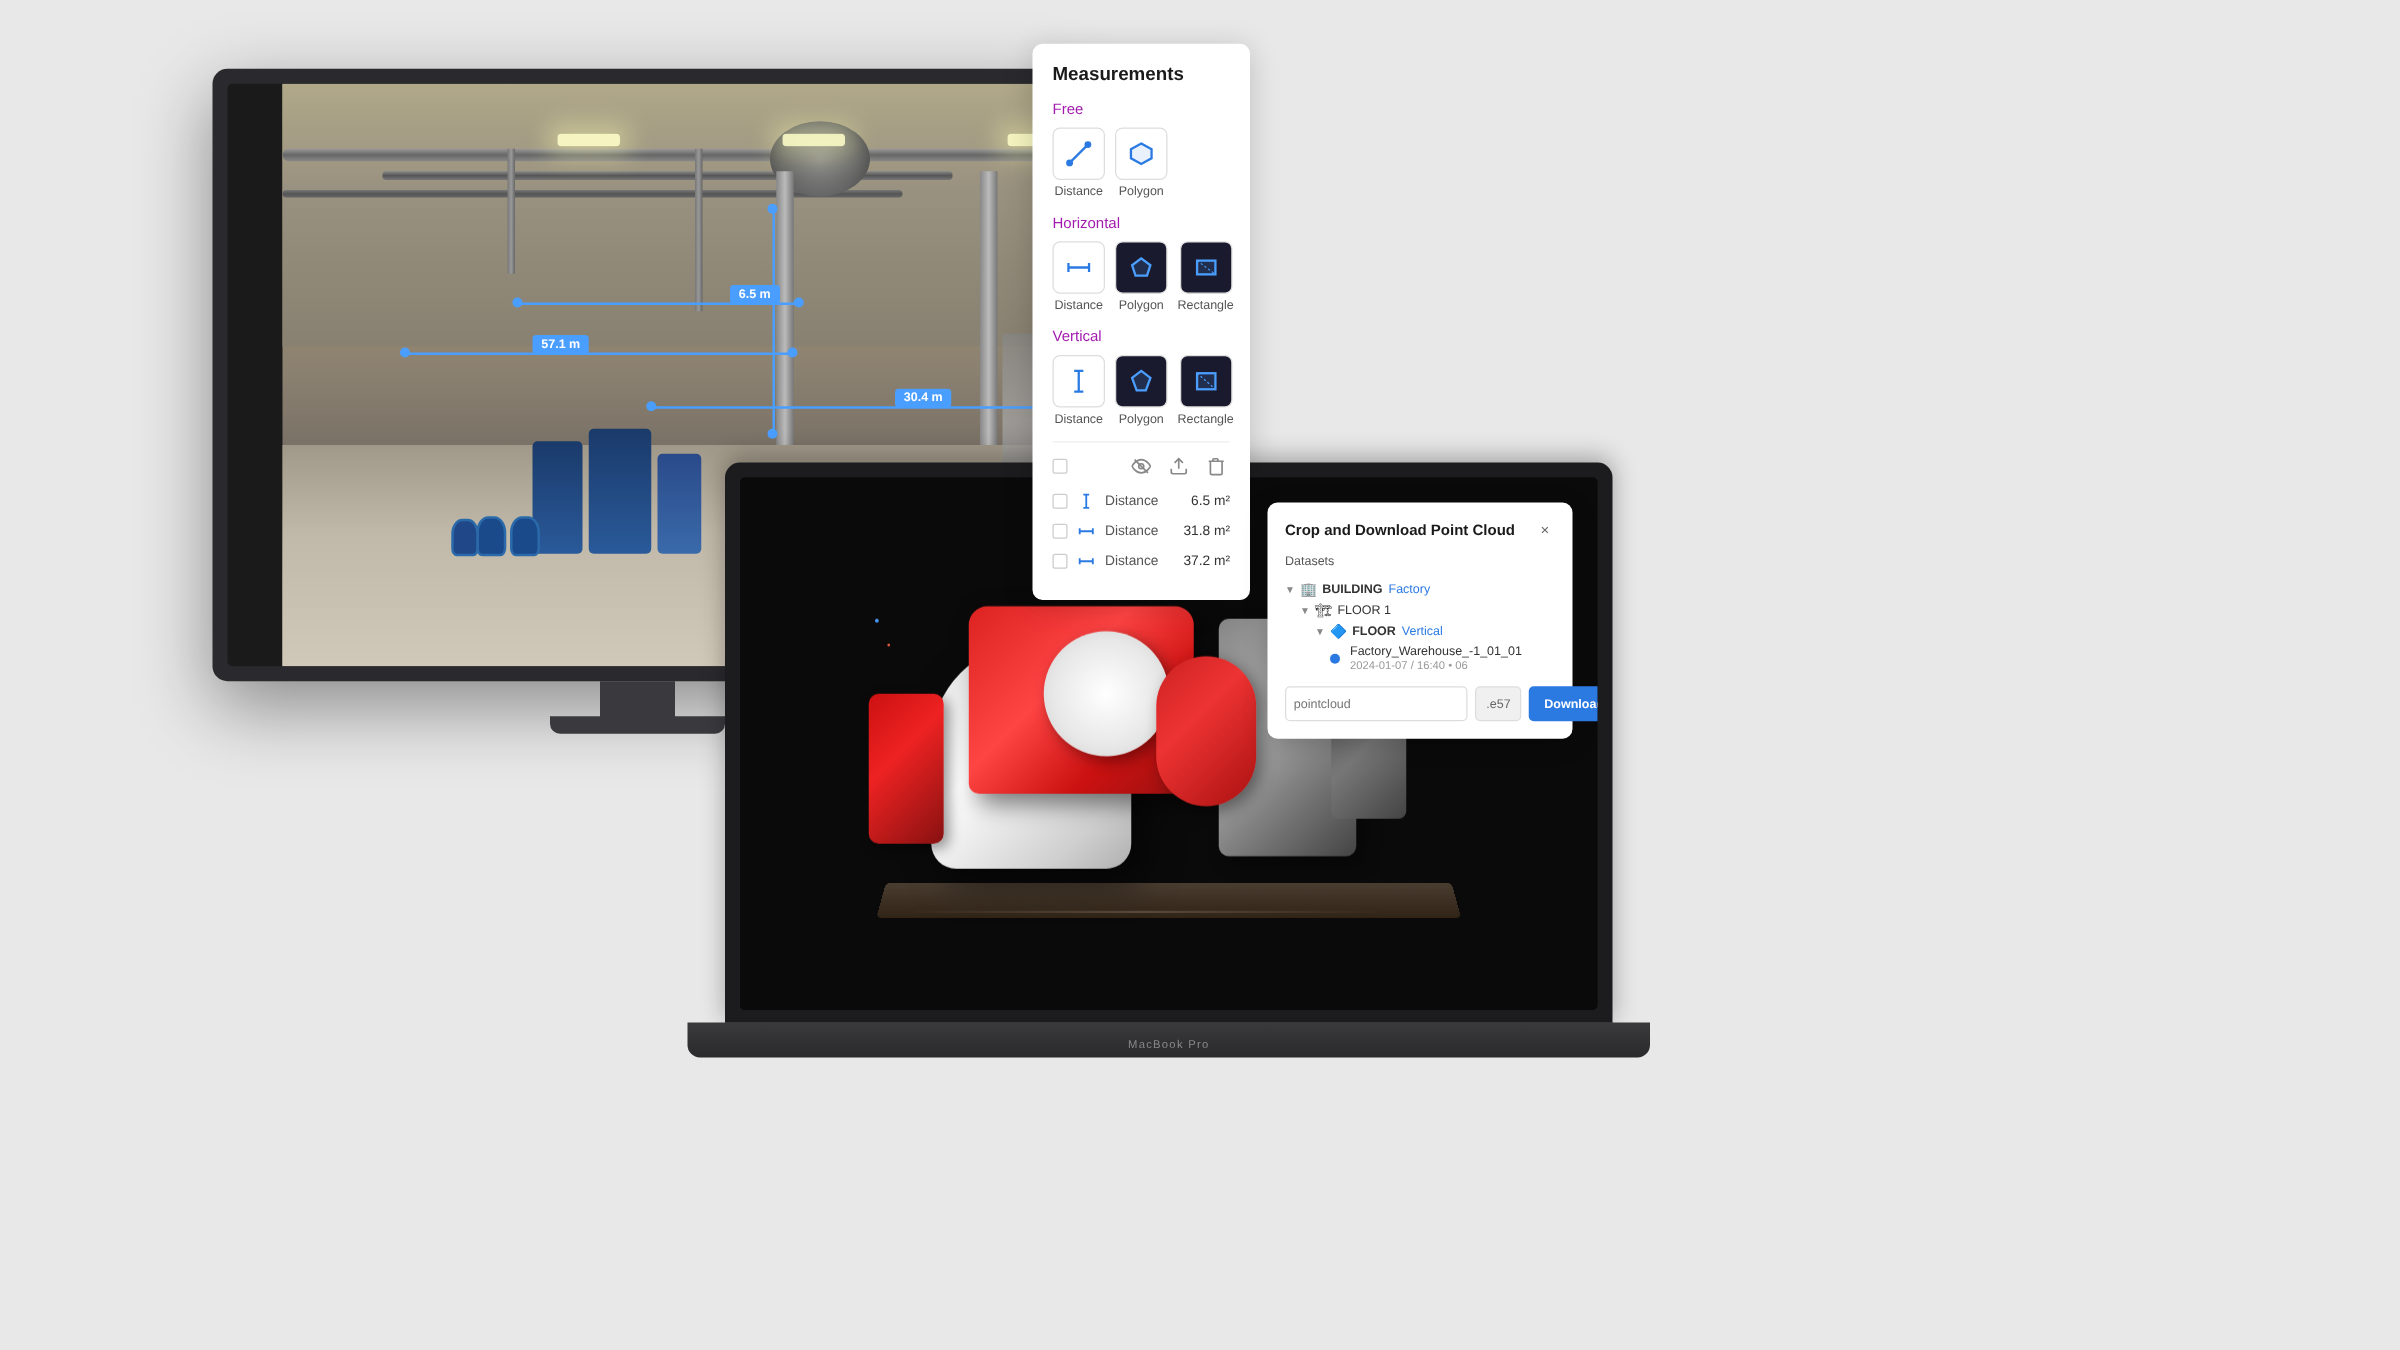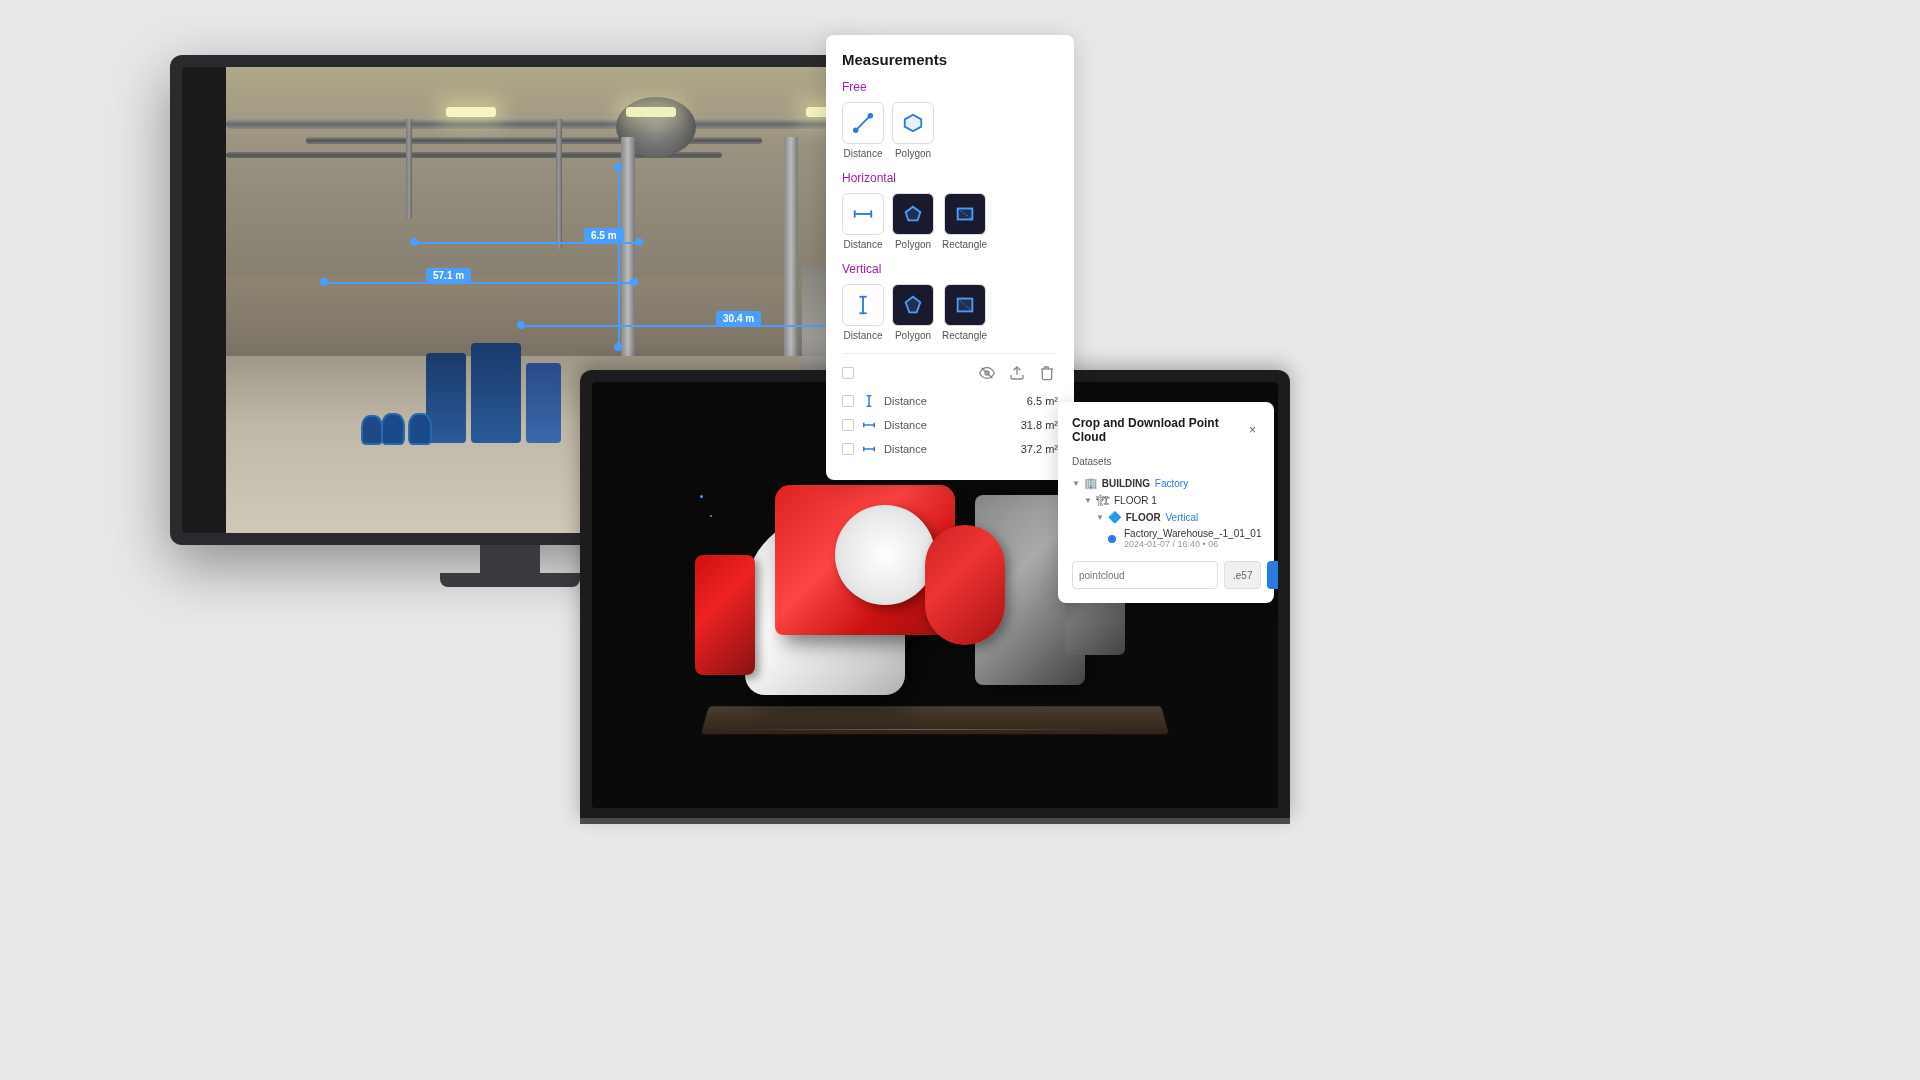--- a/index.html
+++ b/index.html
@@ -104,21 +104,21 @@
     }
     .light-1 { top: 45px; left: 220px; width: 40px; height: 8px; box-shadow: 0 0 20px rgba(255,255,200,0.6); }
     .light-2 { top: 45px; left: 390px; width: 40px; height: 8px; box-shadow: 0 0 20px rgba(255,255,200,0.6); }
     .light-3 { top: 45px; left: 560px; width: 40px; height: 8px; box-shadow: 0 0 20px rgba(255,255,200,0.6); }
 
     
     .measurements-panel {
       position: absolute;
       left: 826px;
       top: 35px;
-      width: 248px;
+      width: 174px;
       background: white;
       border-radius: 8px;
       box-shadow: 0 4px 24px rgba(0,0,0,0.18);
       padding: 16px;
       z-index: 10;
     }
     .panel-title {
       font-size: 15px;
       font-weight: 600;
       color: #1a1a1a;
@@ -275,23 +275,23 @@
       position: relative;
       display: flex;
       align-items: center;
       justify-content: center;
       overflow: hidden;
     }
 
     
     .crop-panel {
       position: absolute;
-      right: 4px;
+      right: 20px;
       top: 20px;
-      width: 216px;
+      width: 244px;
       background: white;
       border-radius: 8px;
       box-shadow: 0 4px 20px rgba(0,0,0,0.2);
       padding: 14px;
       z-index: 20;
     }
     .crop-panel-header {
       display: flex;
       align-items: center;
       justify-content: space-between;
@@ -688,13 +688,16 @@
           <div class="crop-bottom-row">
             <input type="text" class="format-input" placeholder="pointcloud" style="">
             <div class="format-badge">.e57</div>
             <button class="download-btn">Download</button>
           </div>
         </div>
       </div>
     </div>
   </div>
   <div class="laptop-hinge"></div>
+  <div class="laptop-base">
+    <span class="macbook-label">MacBook Pro</span>
+  </div>
 </div>
 
 </body></html>

